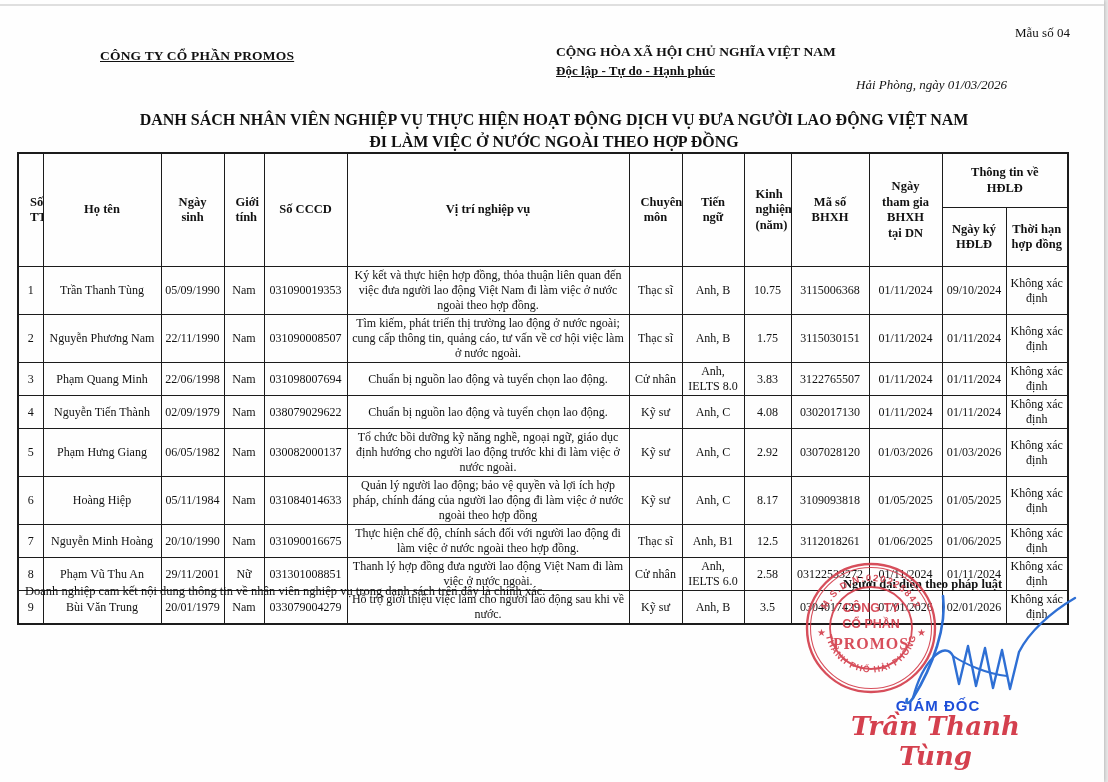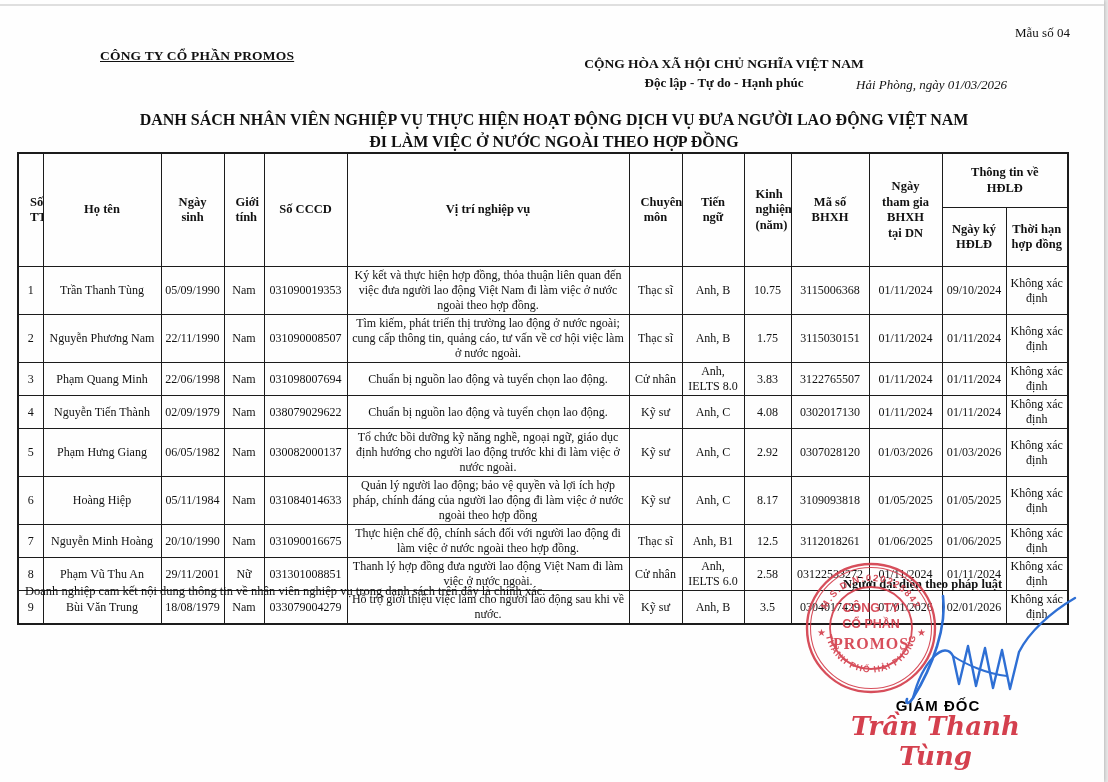--- a/index.html
+++ b/index.html
@@ -4,41 +4,41 @@
 <style>
   html,body{margin:0;padding:0;background:#e8e8e8;}
   .page{
     position:relative;width:1104px;height:782px;background:#fefefe;
     font-family:"Liberation Serif",serif;color:#111;overflow:hidden;
     box-shadow:0 0 4px rgba(0,0,0,.3);
   }
   .scan-top{position:absolute;top:4px;left:0;width:100%;height:2px;background:#c9c9c9;opacity:.6;}
   .form-no{position:absolute;top:25px;left:1015px;font-size:13px;}
   .company{position:absolute;top:48px;left:100px;font-size:13.5px;font-weight:bold;text-decoration:underline;letter-spacing:.2px;}
-  .nat-block{position:absolute;top:56px;left:556px;width:336px;text-align:center;}
+  .nat-block{position:absolute;top:44px;left:556px;width:336px;text-align:left;}
   .nat-title{font-size:13.5px;font-weight:bold;}
-  .nat-motto{font-size:13px;font-weight:bold;margin-top:3px;}
+  .nat-motto{font-size:13px;font-weight:bold;text-decoration:underline;margin-top:3px;}
   .place-date{position:absolute;top:77px;left:856px;font-size:13px;font-style:italic;}
   .doc-title{position:absolute;top:109px;left:0;width:1108px;text-align:center;font-weight:bold;font-size:16px;line-height:1.4;}
   table.emp{
     position:absolute;left:17px;top:152px;width:1050px;border-collapse:collapse;
     table-layout:fixed;font-size:12px;border:2px solid #1c1c1c;
   }
   table.emp th,table.emp td{border:1px solid #1c1c1c;padding:1px 3px;text-align:center;vertical-align:middle;line-height:1.25;overflow:hidden;}
   table.emp th{font-weight:bold;font-size:12.5px;padding:2px;}
   tr.group-row th{height:20px;padding:11px;}
   tr.main-head th{height:54px;}
   tbody tr{height:32px;}
   td.left{text-align:left;}
   .commitment{position:absolute;top:584px;left:25px;font-size:12.5px;}
   .rep-label{position:absolute;top:577px;left:843px;font-size:12.5px;font-weight:bold;}
   .stamp-svg{position:absolute;left:803px;top:560px;opacity:.92;}
   .sig-svg{position:absolute;left:895px;top:586px;z-index:5;}
   .director-title{position:absolute;top:697px;left:858px;width:160px;text-align:center;
-    font-family:"Liberation Sans",sans-serif;font-size:15px;font-weight:bold;color:#000000;letter-spacing:1px;}
+    font-family:"Liberation Sans",sans-serif;font-size:15px;font-weight:bold;color:#1d4ed8;letter-spacing:1px;}
   .director-name{position:absolute;top:711px;left:838px;width:195px;text-align:center;
     font-family:"DejaVu Serif",serif;font-style:italic;font-weight:bold;font-size:26px;color:#d4404e;}
 </style>
 </head>
 <body>
 
 <div class="page">
   <div class="scan-top"></div>
 
   <div class="form-no">Mẫu số 04</div>
@@ -209,21 +209,21 @@
           <td>Anh, IELTS 6.0</td>
           <td>2.58</td>
           <td>03122533272</td>
           <td>01/11/2024</td>
           <td>01/11/2024</td>
           <td>Không xác định</td>
         </tr>
         <tr>
           <td>9</td>
           <td class="left">Bùi Văn Trung</td>
-          <td>18/08/1979</td>
+          <td>20/01/1979</td>
           <td>Nam</td>
           <td>033079004279</td>
           <td class="left">Hỗ trợ giới thiệu việc làm cho người lao động sau khi về nước.</td>
           <td>Kỹ sư</td>
           <td>Anh, B</td>
           <td>3.5</td>
           <td>0304017429</td>
           <td>01/01/2026</td>
           <td>02/01/2026</td>
           <td>Không xác định</td>

